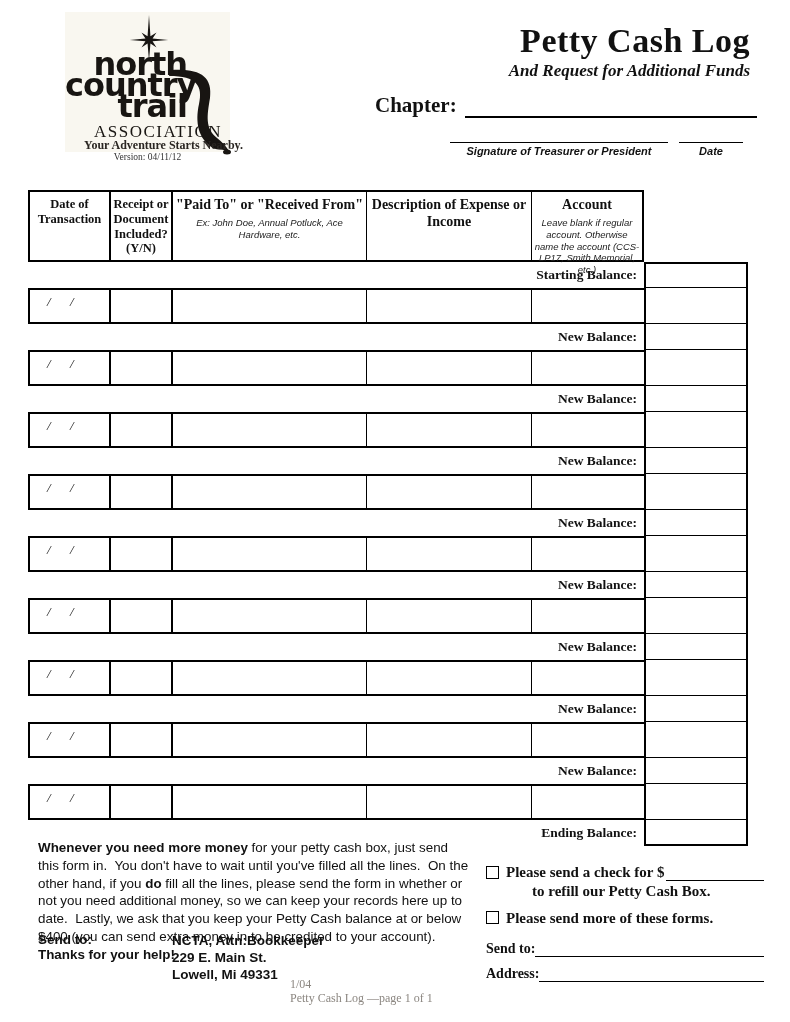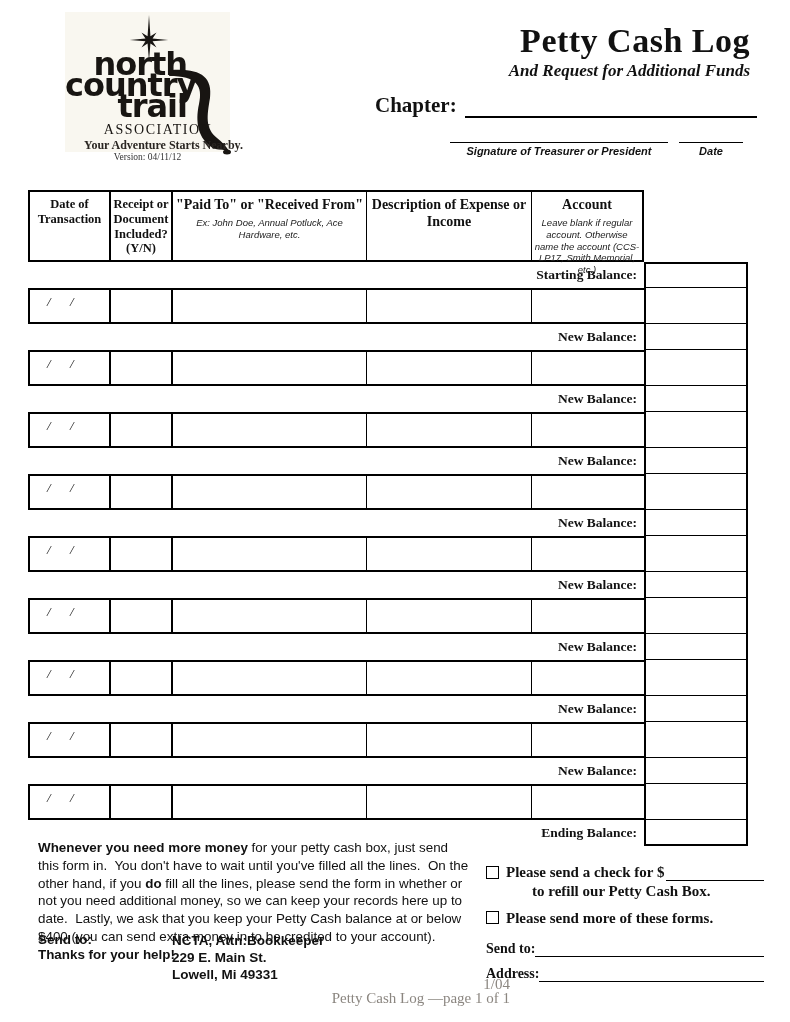--- a/index.html
+++ b/index.html
@@ -6,21 +6,21 @@
   .page{position:relative;width:790px;height:1022px;background:#ffffff;margin:0 auto;
         font-family:"Liberation Serif",serif;color:#111;overflow:hidden;}
 
   
   .logo-block{position:absolute;left:65px;top:12px;width:165px;height:140px;background:#f9f7f0;}
   .logo-star{position:absolute;left:58px;top:0px;}
   .logo-words{position:absolute;left:0;top:42px;width:122px;text-align:right;
               font-family:"DejaVu Sans",sans-serif;font-weight:bold;font-size:32px;
               line-height:21px;letter-spacing:-1px;color:#181512;}
   .logo-assoc{position:absolute;left:18px;top:110px;width:150px;text-align:center;
-              font-family:"Liberation Serif",serif;font-size:14px;letter-spacing:1.5px;
+              font-family:"Liberation Serif",serif;font-size:17px;letter-spacing:1.5px;
               color:#181512;}
   .logo-tagline{position:absolute;left:0;top:126px;width:165px;text-align:center;
                 font-weight:bold;font-size:12px;color:#2a2622;padding-left:16px;}
   .logo-version{position:absolute;left:65px;top:152px;width:165px;text-align:center;
                 font-size:9.5px;color:#333;}
   .logo-swoosh{position:absolute;left:102px;top:44px;}
 
   
   .title-block{position:absolute;left:420px;top:22px;width:330px;text-align:right;}
   .form-title{font-size:34px;font-weight:bold;line-height:38px;letter-spacing:.5px;}
@@ -76,22 +76,22 @@
   .cbx{width:11px;height:11px;border:1.6px solid #000;display:inline-block;
        margin:0 7px 2px 0;flex:none;}
   .req-blank{flex:1;height:16px;border-bottom:1.8px solid #000;margin-left:2px;}
   .req-line2{margin:0 0 10px 46px;font-size:15px;}
   .req-forms{margin-bottom:14px;align-items:center;}
   .field-row{display:flex;align-items:flex-end;margin-bottom:9px;font-size:14px;}
   .field-blank{flex:1;height:15px;border-bottom:1.6px solid #000;}
   .city-indent{margin-left:6px;}
 
   
-  .page-footer{position:absolute;left:290px;top:977px;width:220px;text-align:right;
-               font-size:15px;line-height:14px;color:#8b8680;}
+  .page-footer{position:absolute;left:290px;top:977px;width:220px;text-align:left;
+               font-size:12px;line-height:14px;color:#8b8680;}
 </style>
 </head>
 <body>
 
 <div class="page">
 
   <div class="logo-block">
     <svg class="logo-star" width="52" height="52" viewBox="-27 -28 54 52">
       <polygon fill="#181512" points="0,-26 1.5,-3.7 7.8,-7.8 3.7,-1.5 20,0 3.7,1.5 7.8,7.8 1.5,3.7 0,22 -1.5,3.7 -7.8,7.8 -3.7,1.5 -20,0 -3.7,-1.5 -7.8,-7.8 -1.5,-3.7"></polygon>
     </svg>

